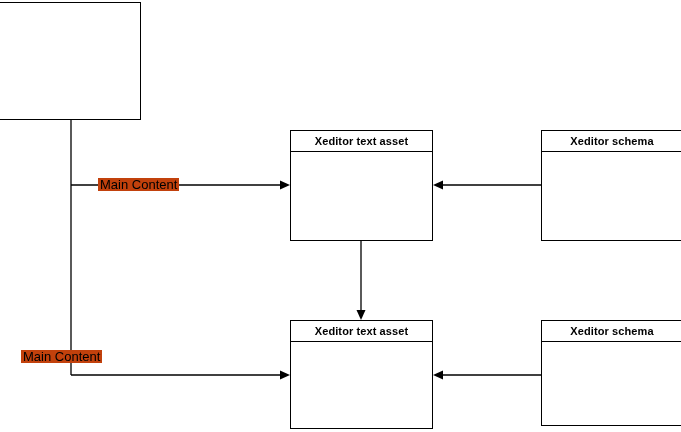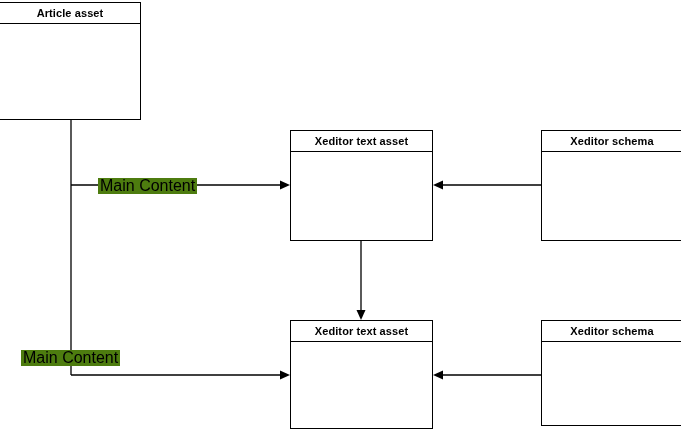--- a/index.html
+++ b/index.html
@@ -45,23 +45,23 @@
   .uml-body {
     position: absolute;
     left: 0;
     top: 21px;
     right: 0;
     bottom: 0;
     background: #ffffff;
   }
   .edge-label {
     position: absolute;
-    font-size: 16px;
+    font-size: 13px;
     color: #000000;
-    background: #4d7c0f;
+    background: #c2410c;
     line-height: 1;
     white-space: nowrap;
     padding: 0 2px;
   }
   svg.wires {
     position: absolute;
     left: 0;
     top: 0;
     width: 681px;
     height: 432px;
@@ -96,23 +96,20 @@
     <polygon points="361,320 356.5,310 365.5,310"></polygon>
 
     <line x1="541" y1="185" x2="439" y2="185"></line>
     <polygon points="433,185 443,180.5 443,189.5"></polygon>
 
     <line x1="541" y1="375" x2="439" y2="375"></line>
     <polygon points="433,375 443,370.5 443,379.5"></polygon>
   </svg>
 
   <div class="uml-box" style="left:-1px; top:2px; width:142px; height:118px;">
-    <div class="uml-header">
-      <span class="uml-header-label">Article asset</span>
-    </div>
     <div class="uml-body"></div>
   </div>
 
   <div class="uml-box" style="left:290px; top:130px; width:143px; height:111px;">
     <div class="uml-header">
       <span class="uml-header-label">Xeditor text asset</span>
     </div>
     <div class="uml-body"></div>
   </div>
 

